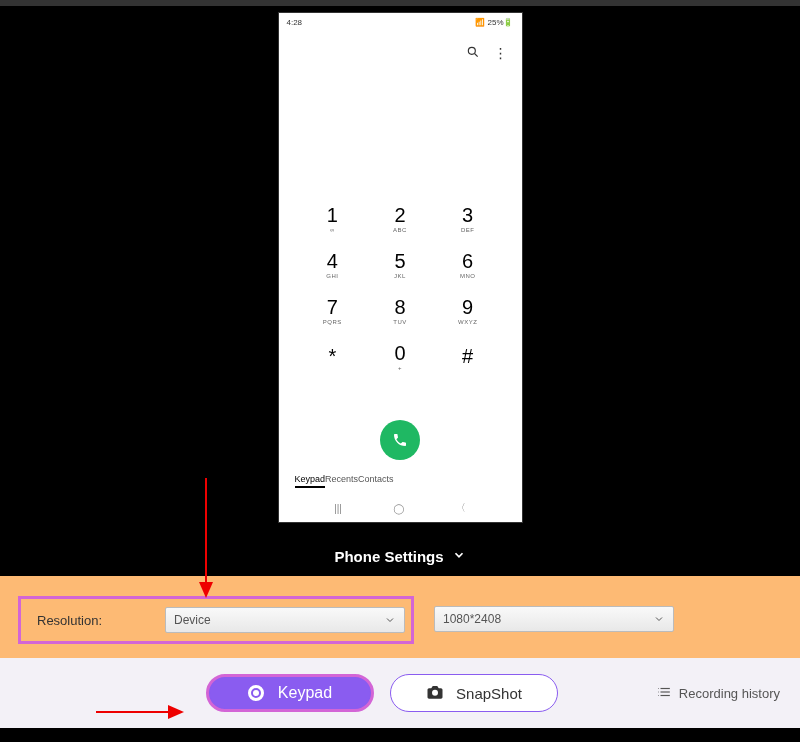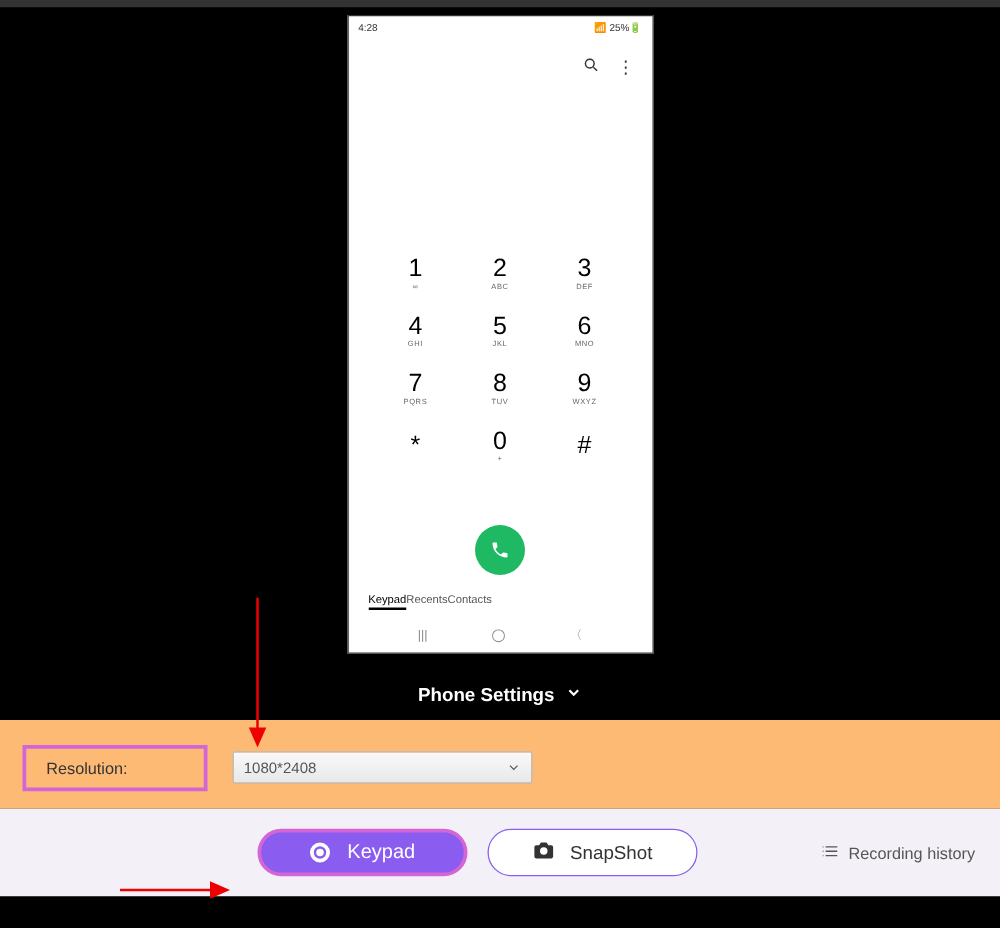--- a/index.html
+++ b/index.html
@@ -140,20 +140,26 @@
     <svg viewBox="0 0 24 24" fill="none" stroke="#fff" stroke-width="3">
         <polyline points="6 9 12 15 18 9"></polyline>
       </svg>
   </span>
 </div>
 
 <div class="settings-panel" style="border:none;">
   <div class="left-box">
     <div class="setting-row">
       <div class="setting-label">Resolution:</div>
+      <div class="dropdown dd-sm">
+        <span>Device</span>
+        <svg viewBox="0 0 24 24" fill="none" stroke="#555" stroke-width="2">
+            <polyline points="6 9 12 15 18 9"></polyline>
+          </svg>
+      </div>
     </div>
   </div>
   <div class="output-group">
     <div class="dropdown dd-lg">
       <span>1080*2408</span>
       <svg viewBox="0 0 24 24" fill="none" stroke="#555" stroke-width="2">
           <polyline points="6 9 12 15 18 9"></polyline>
         </svg>
     </div>
   </div>

